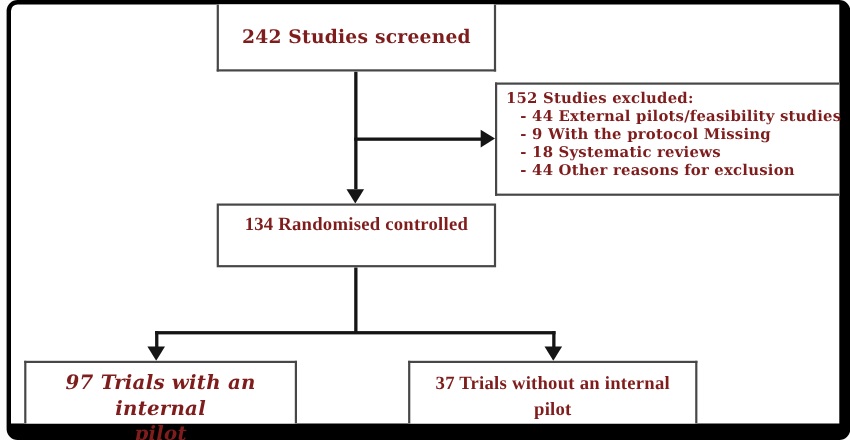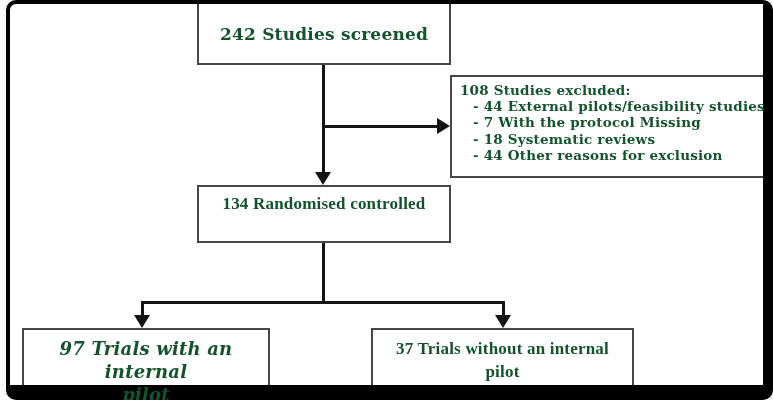--- a/index.html
+++ b/index.html
@@ -25,21 +25,21 @@
     border-color: #000000;
     border-width: 4px 10px 15px 4px;
     border-radius: 10px;
     background: #ffffff;
   }
   
   .fbox {
     position: absolute;
     border: 2px solid #474747;
     background: #ffffff;
-    color: #14532d;
+    color: #7f1d1d;
     text-align: center;
     font-weight: bold;
     letter-spacing: 0.2px;
   }
   .box-screened {
     left: 197px; top: 4px; width: 254px; height: 61px;
     border-top: none;
     display: flex; align-items: center; justify-content: center;
     font-size: 17px;
   }
@@ -107,23 +107,23 @@
   <div class="vline drop-left"></div>
   <div class="vline drop-right"></div>
   <div class="arrowhead-down ah-left"></div>
   <div class="arrowhead-down ah-right"></div>
 
   <div class="fbox box-screened">
     <span>242 Studies screened</span>
   </div>
 
   <div class="fbox box-excluded">
-    <div>108 Studies excluded:</div>
+    <div>152 Studies excluded:</div>
     <div class="excl-item">- 44 External pilots/feasibility studies</div>
-    <div class="excl-item">- 7 With the protocol Missing</div>
+    <div class="excl-item">- 9 With the protocol Missing</div>
     <div class="excl-item">- 18 Systematic reviews</div>
     <div class="excl-item">- 44 Other reasons for exclusion</div>
   </div>
 
   <div class="fbox box-included two-line">
     <span>134 Randomised controlled</span>
   </div>
 
   <div class="fbox box-with-pilot two-line">
     <span>97 Trials with an internal</span>

